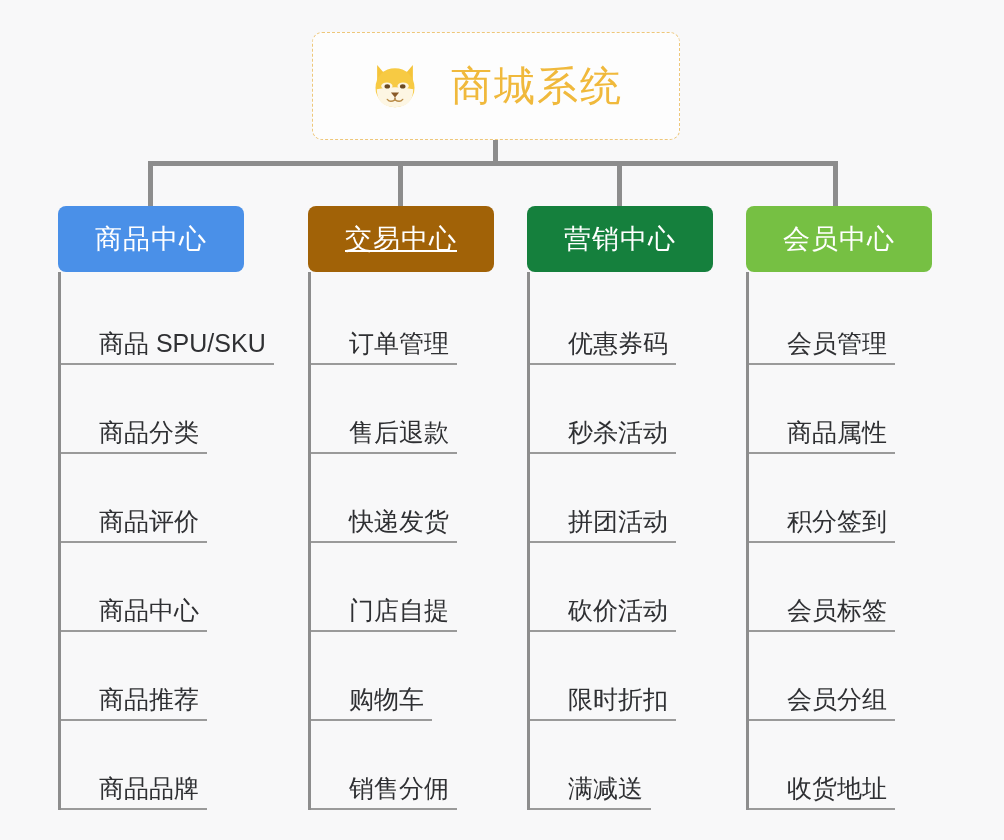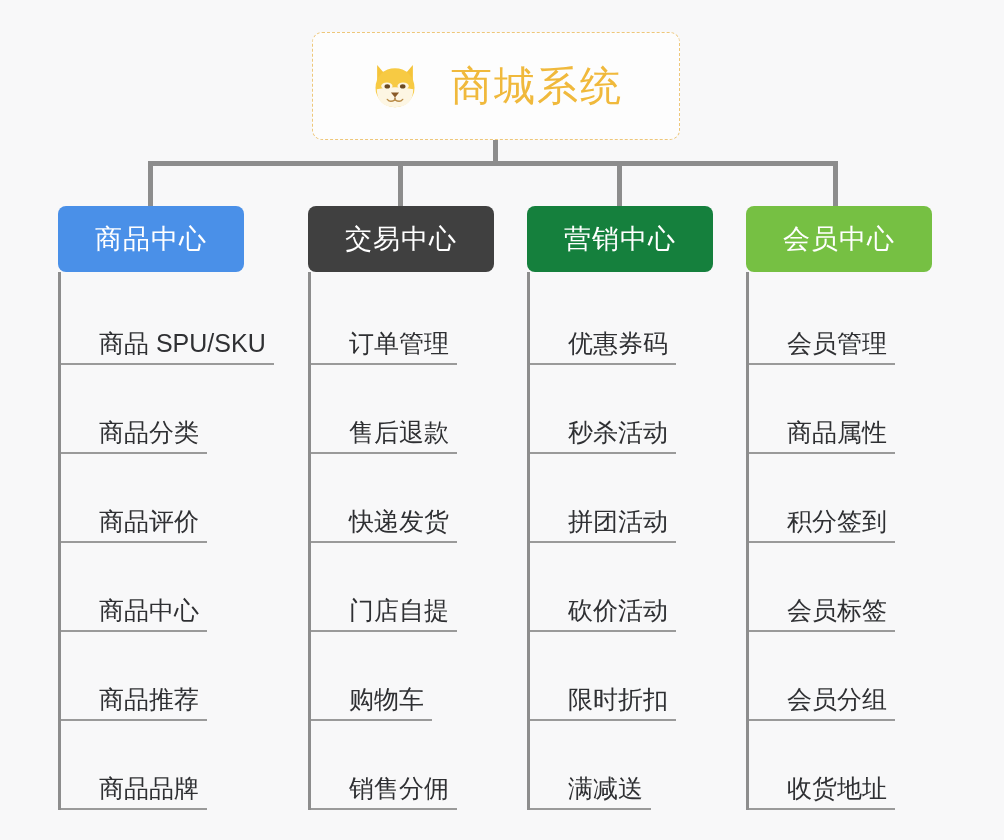--- a/index.html
+++ b/index.html
@@ -166,21 +166,21 @@
           </div>
           <div class="leaf-item">
             <span class="leaf-label">商品推荐</span>
           </div>
           <div class="leaf-item">
             <span class="leaf-label">商品品牌</span>
           </div>
         </div>
       </div>
       <div class="branch" style="left: 308px;">
-        <div class="branch-head" style="background: #404040;">
+        <div class="branch-head" style="background: #a16207; text-decoration: underline;">
           <span>交易中心</span>
         </div>
         <div class="leaf-list">
           <div class="leaf-item">
             <span class="leaf-label">订单管理</span>
           </div>
           <div class="leaf-item">
             <span class="leaf-label">售后退款</span>
           </div>
           <div class="leaf-item">

